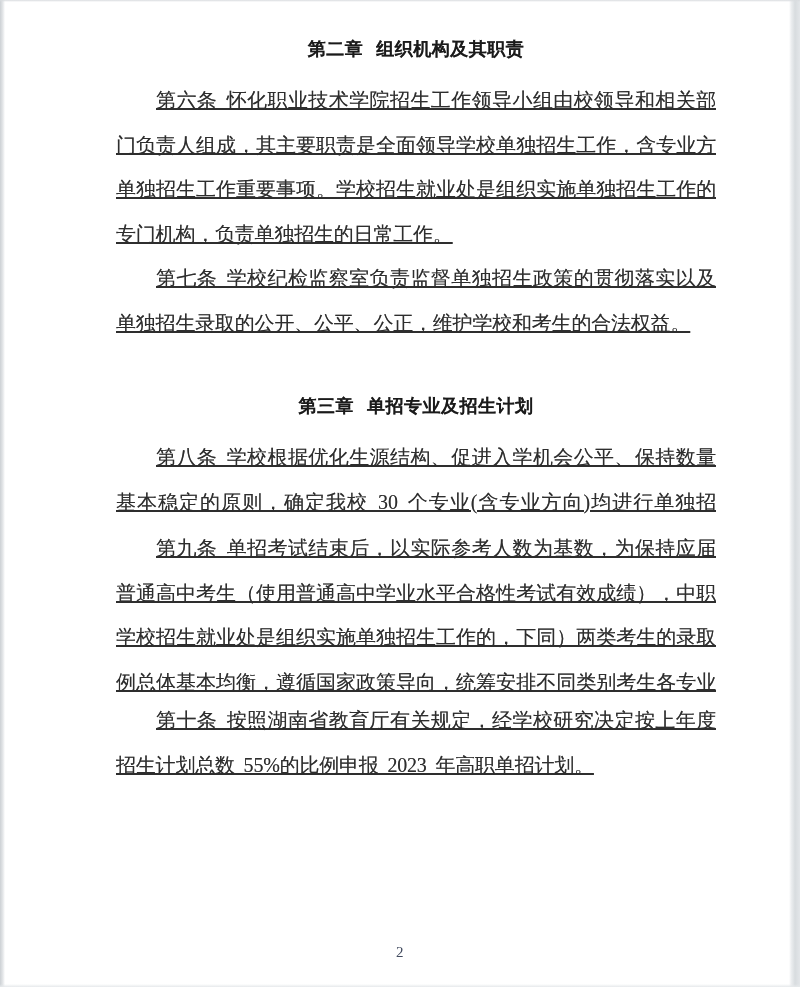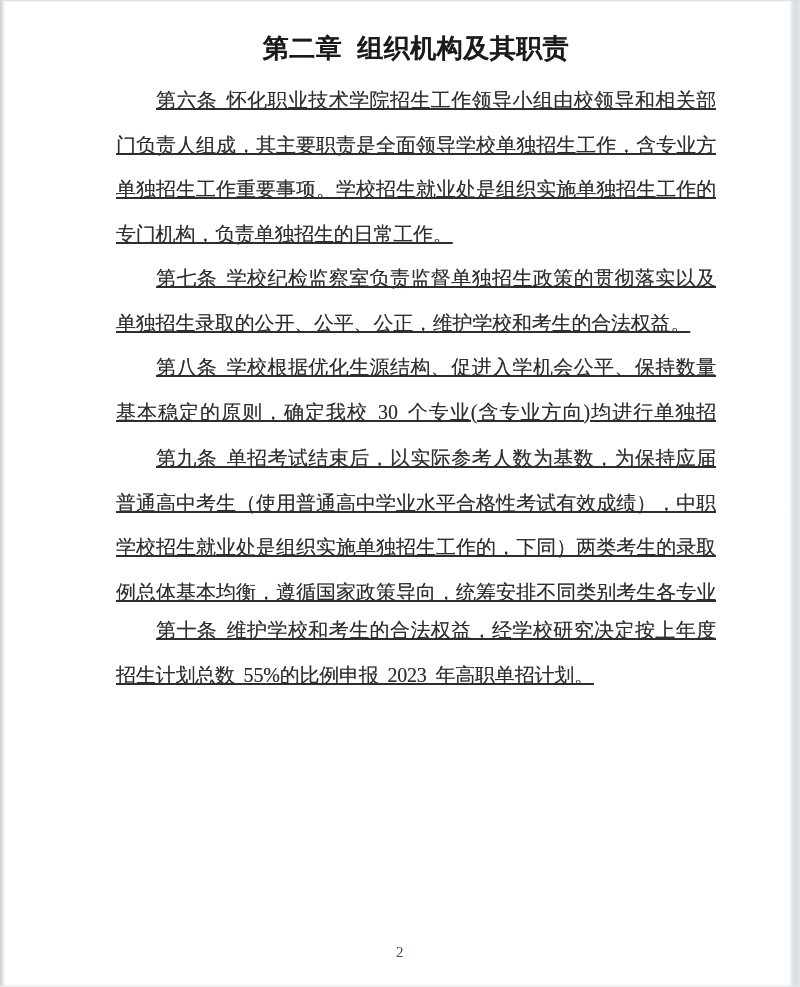--- a/index.html
+++ b/index.html
@@ -38,21 +38,21 @@
     background: linear-gradient(rgba(255,255,255,0), #e6e9eb);
   }
   .content {
     position: absolute;
     left: 116px;
     top: 34px;
     width: 600px;
     color: var(--text);
   }
   section h2 {
-    font-size: 26px;
+    font-size: 18px;
     line-height: 30px;
     font-weight: bold;
     text-align: center;
     letter-spacing: 0.5px;
     word-spacing: 8px;
     color: var(--heading);
     margin: 0 0 14px 0;
     text-shadow: 0 0 0.6px rgba(20,20,20,0.6);
   }
   section:nth-of-type(2) h2 { margin-top: 46px; }
@@ -102,31 +102,32 @@
           <div class="line">门负责人组成，其主要职责是全面领导学校单独招生工作，含专业方向</div>
           <div class="line">单独招生工作重要事项。学校招生就业处是组织实施单独招生工作的</div>
           <div class="line last">专门机构，负责单独招生的日常工作。</div>
         </div>
         <div class="para">
           <div class="line first">第七条 学校纪检监察室负责监督单独招生政策的贯彻落实以及</div>
           <div class="line last">单独招生录取的公开、公平、公正，维护学校和考生的合法权益。</div>
         </div>
       </section>
       <section>
+        <h2>第三章 单招专业及招生计划</h2>
         <div class="para">
           <div class="line first">第八条 学校根据优化生源结构、促进入学机会公平、保持数量</div>
           <div class="line last">基本稳定的原则，确定我校 30 个专业(含专业方向)均进行单独招生。</div>
         </div>
         <div class="para">
           <div class="line first">第九条 单招考试结束后，以实际参考人数为基数，为保持应届</div>
           <div class="line">普通高中考生（使用普通高中学业水平合格性考试有效成绩），中职</div>
           <div class="line">学校招生就业处是组织实施单独招生工作的，下同）两类考生的录取比</div>
           <div class="line">例总体基本均衡，遵循国家政策导向，统筹安排不同类别考生各专业</div>
         </div>
         <div class="para">
-          <div class="line first">第十条 维护学校和考生的合法权益，经学校研究决定按上年度</div>
+          <div class="line first">第十条 按照湖南省教育厅有关规定，经学校研究决定按上年度</div>
           <div class="line last">招生计划总数 55%的比例申报 2023 年高职单招计划。</div>
         </div>
       </section>
     </main>
 
   <div class="page-number">2</div>
 </div>
 
 </body></html>

